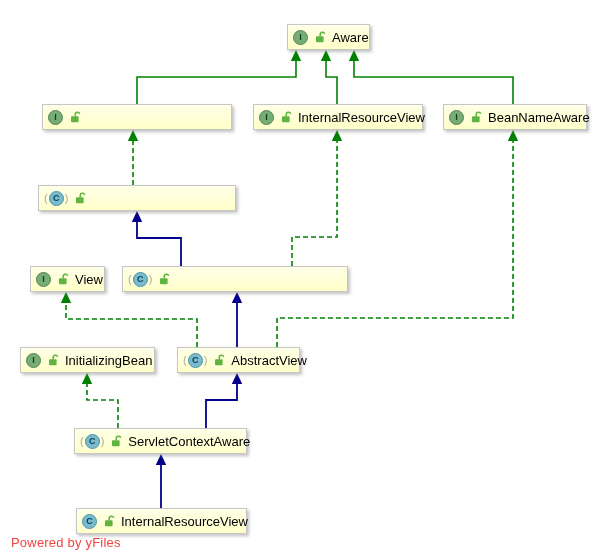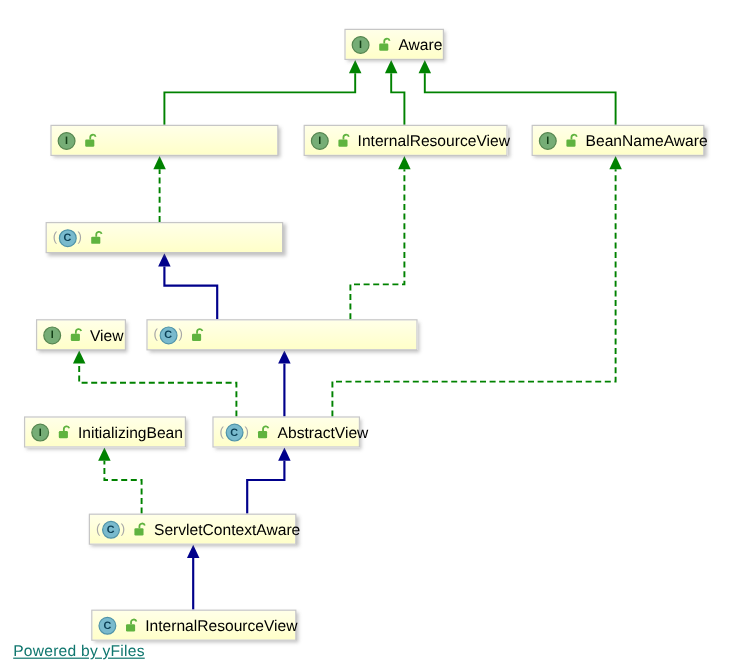--- a/index.html
+++ b/index.html
@@ -26,21 +26,21 @@
   }
   .kind-interface .circle-icon{background:#76ad76;border:1px solid #55854f;color:#133f17;}
   .kind-abstract-class .circle-icon, .kind-class .circle-icon{
     background:#79bacd;border:1px solid #4f93a9;color:#0c4157;
   }
   .kind-abstract-class .iconwrap::before{content:"(";color:#a8a8a8;font-size:11px;margin-right:1px;}
   .kind-abstract-class .iconwrap::after{content:")";color:#a8a8a8;font-size:11px;margin-left:1px;}
   .lock-icon{display:inline-flex;margin-left:3px;}
   .footer{
     position:absolute;left:11px;top:535px;
-    font-size:13px;color:#0f766e;letter-spacing:0.2px;text-decoration:underline;
+    font-size:13px;color:#ef4444;letter-spacing:0.2px;
   }
 </style>
 </head>
 <body>
 
 <div class="canvas">
   <svg id="edges-layer" width="608" height="557" viewBox="0 0 608 557" xmlns="http://www.w3.org/2000/svg">
       <polyline points="137,104 137,77 296,77 296,61" fill="none" stroke="#008200" stroke-width="1.6"></polyline>
       <polygon points="296,50 301.2,61 290.8,61" fill="#008200"></polygon>
       <polyline points="337,104 337,77 326,77 326,61" fill="none" stroke="#008200" stroke-width="1.6"></polyline>

